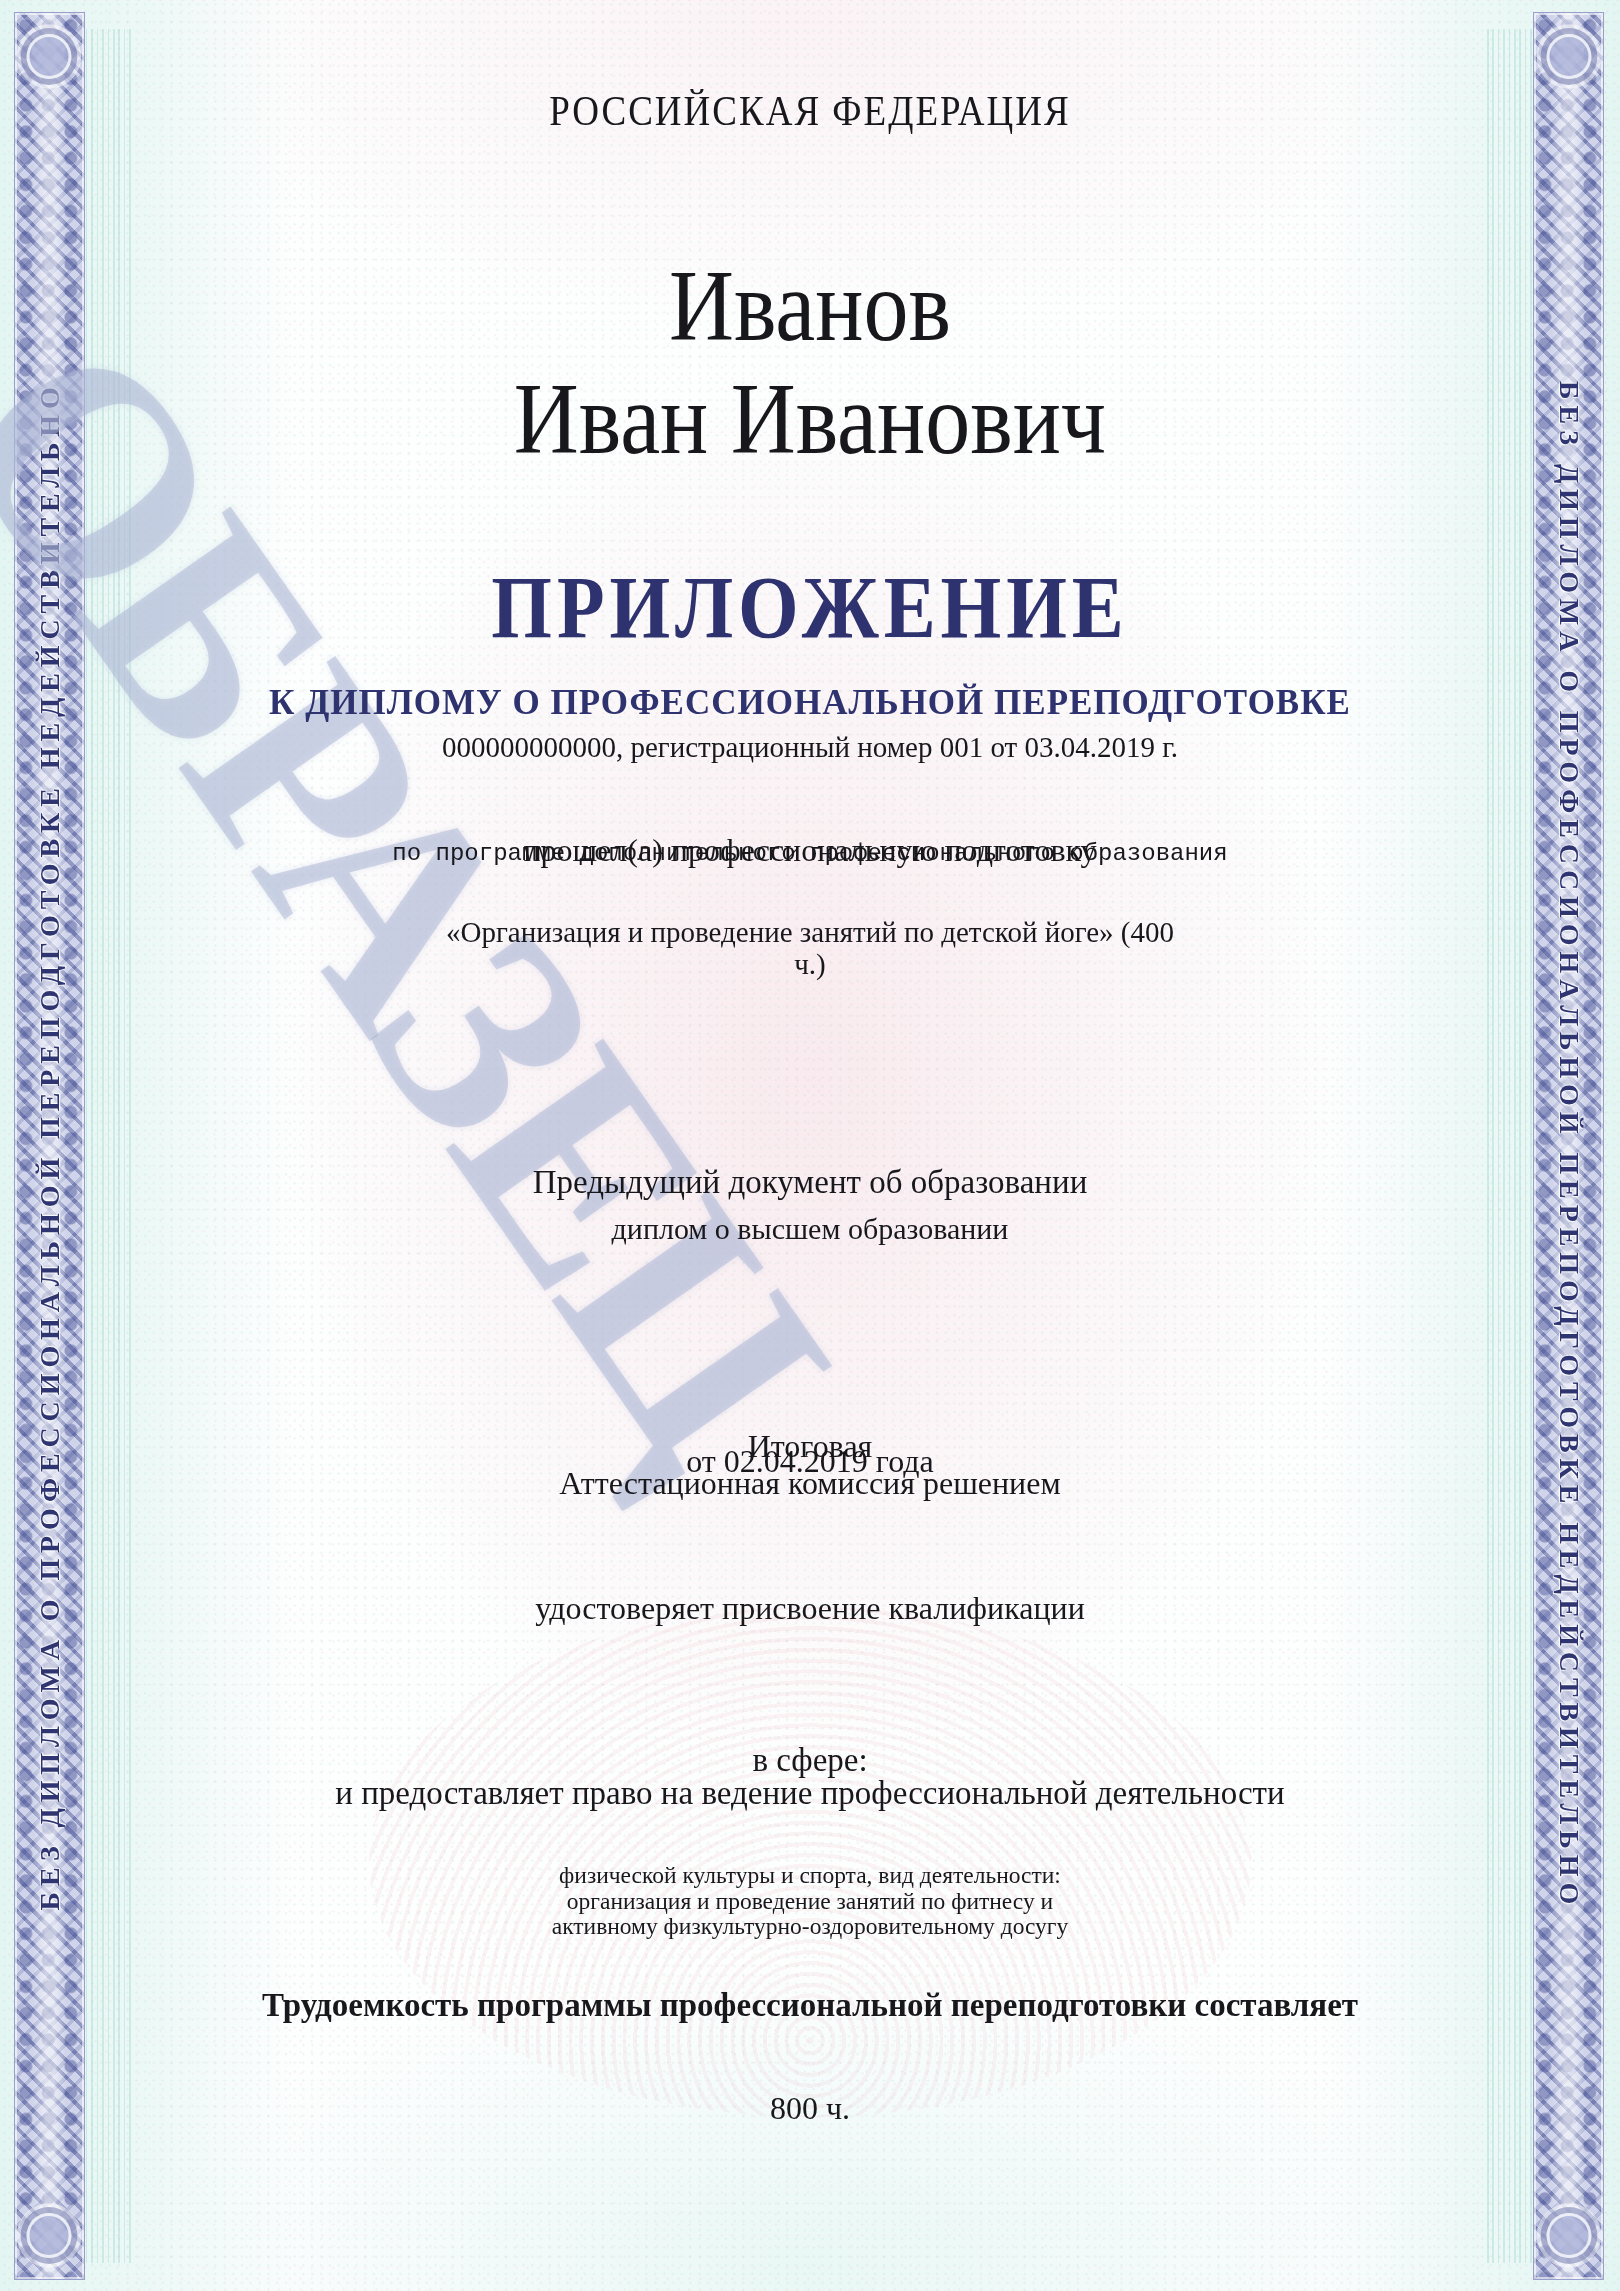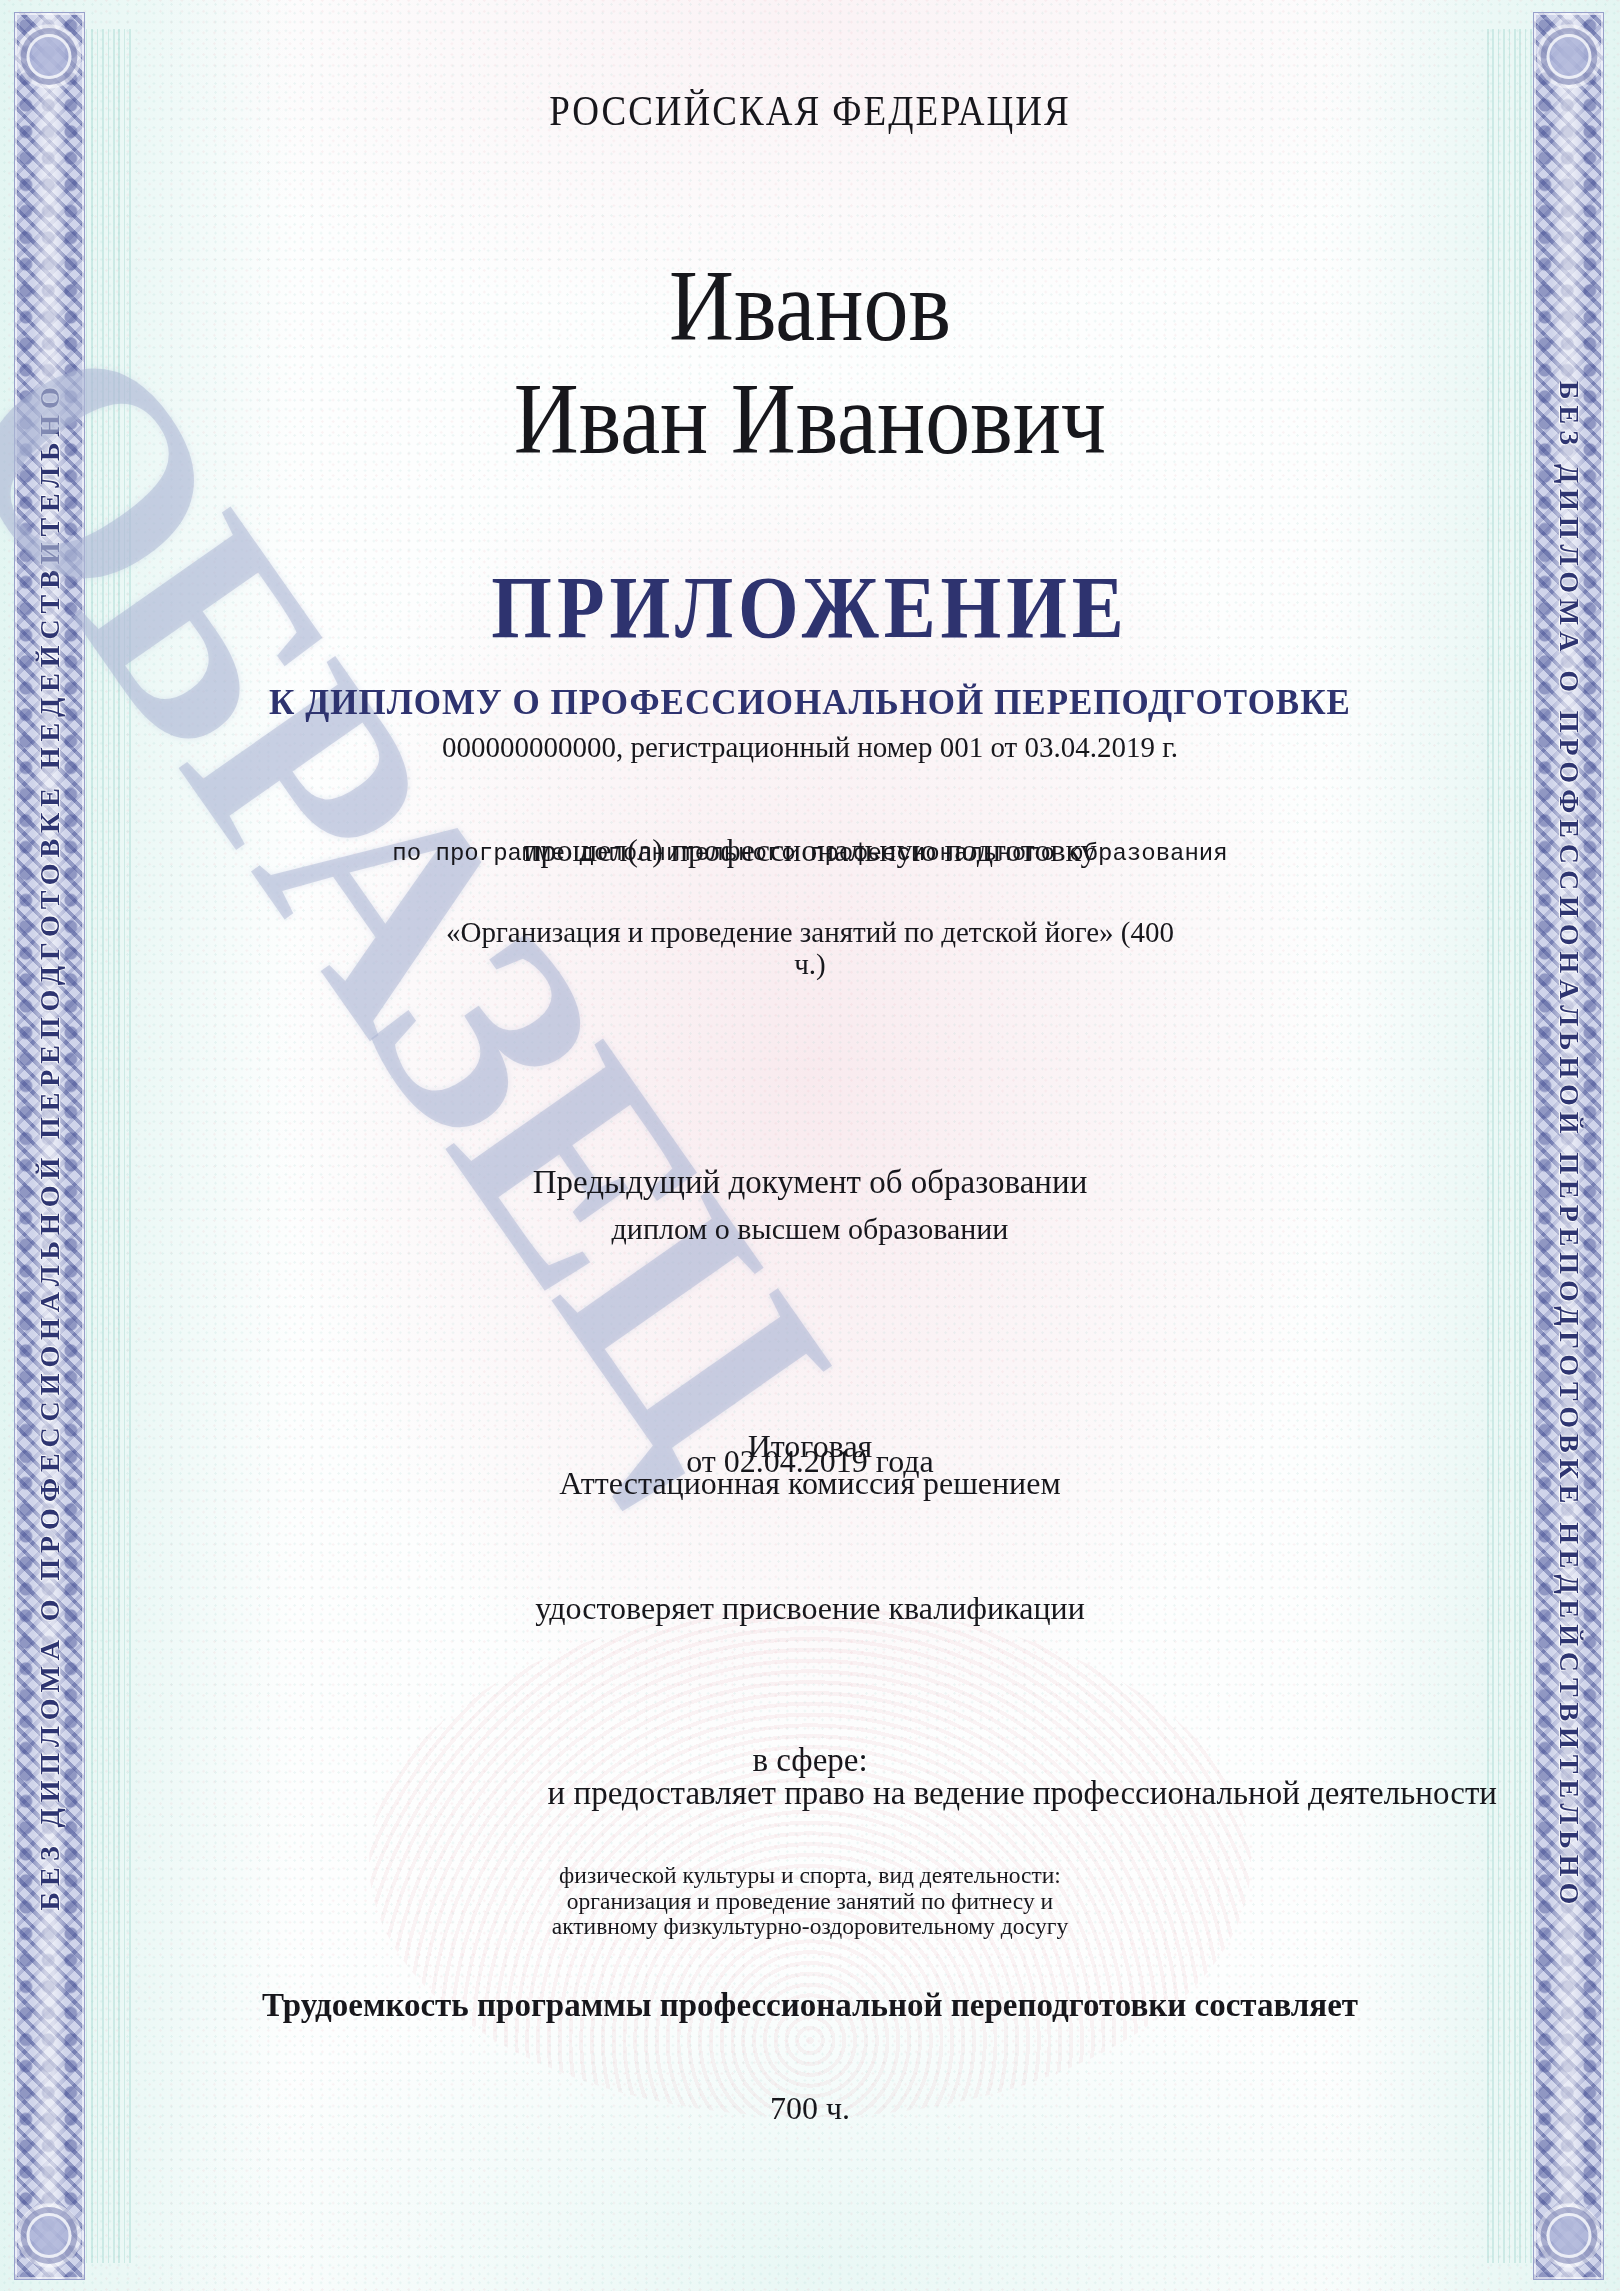--- a/index.html
+++ b/index.html
@@ -131,24 +131,24 @@
 
   <div class="t" style="top:1149px;font-size:33px;margin-top:16px;">Предыдущий документ об образовании</div>
   <div class="t" style="top:1213px;font-size:30px;">диплом о высшем образовании</div>
 
   <div class="t" style="top:1429px;font-size:32px;">Итоговая</div>
   <div class="t" style="top:1466px;font-size:32px;">Аттестационная комиссия решением</div>
   <div class="t" style="top:1444px;font-size:32px;">от 02.04.2019 года</div>
 
   <div class="t" style="top:1591px;font-size:32px;">удостоверяет присвоение квалификации</div>
 
-  <div class="t" style="top:1776px;font-size:33px;text-align:right;">и предоставляет право на ведение профессиональной деятельности</div>
+  <div class="t" style="top:1776px;font-size:33px;">и предоставляет право на ведение профессиональной деятельности</div>
   <div class="t" style="top:1743px;font-size:33px;">в сфере:</div>
   <div class="t" style="top:1863px;font-size:23.5px;">физической культуры и спорта, вид деятельности:</div>
   <div class="t" style="top:1889px;font-size:23.5px;">организация и проведение занятий по фитнесу и</div>
   <div class="t" style="top:1914px;font-size:23.5px;">активному физкультурно-оздоровительному досугу</div>
 
   <div class="t" style="top:1988px;font-size:33px;font-weight:bold;">Трудоемкость программы профессиональной переподготовки составляет</div>
-  <div class="t" style="top:2091px;font-size:32px;">700 ч.</div>
+  <div class="t" style="top:2091px;font-size:32px;">800 ч.</div>
 
 
 </div>
 
 
 </body></html>

